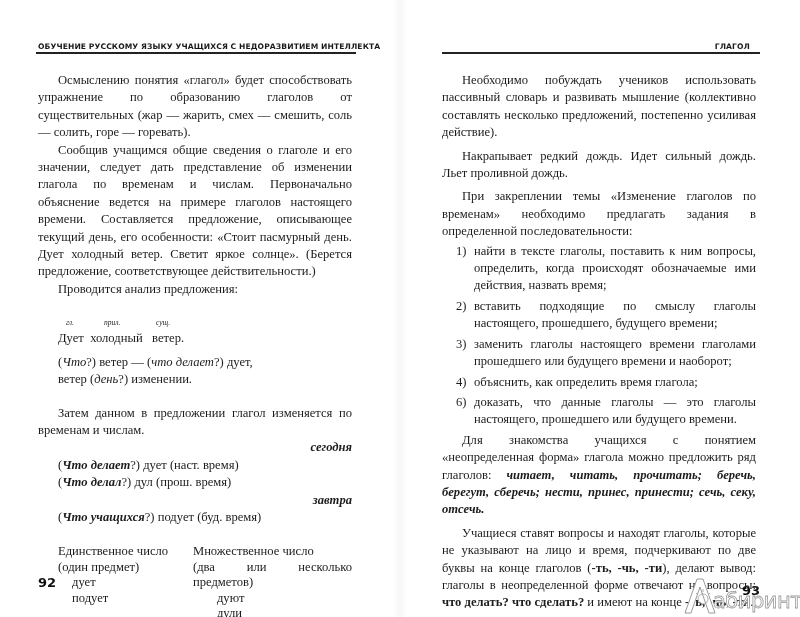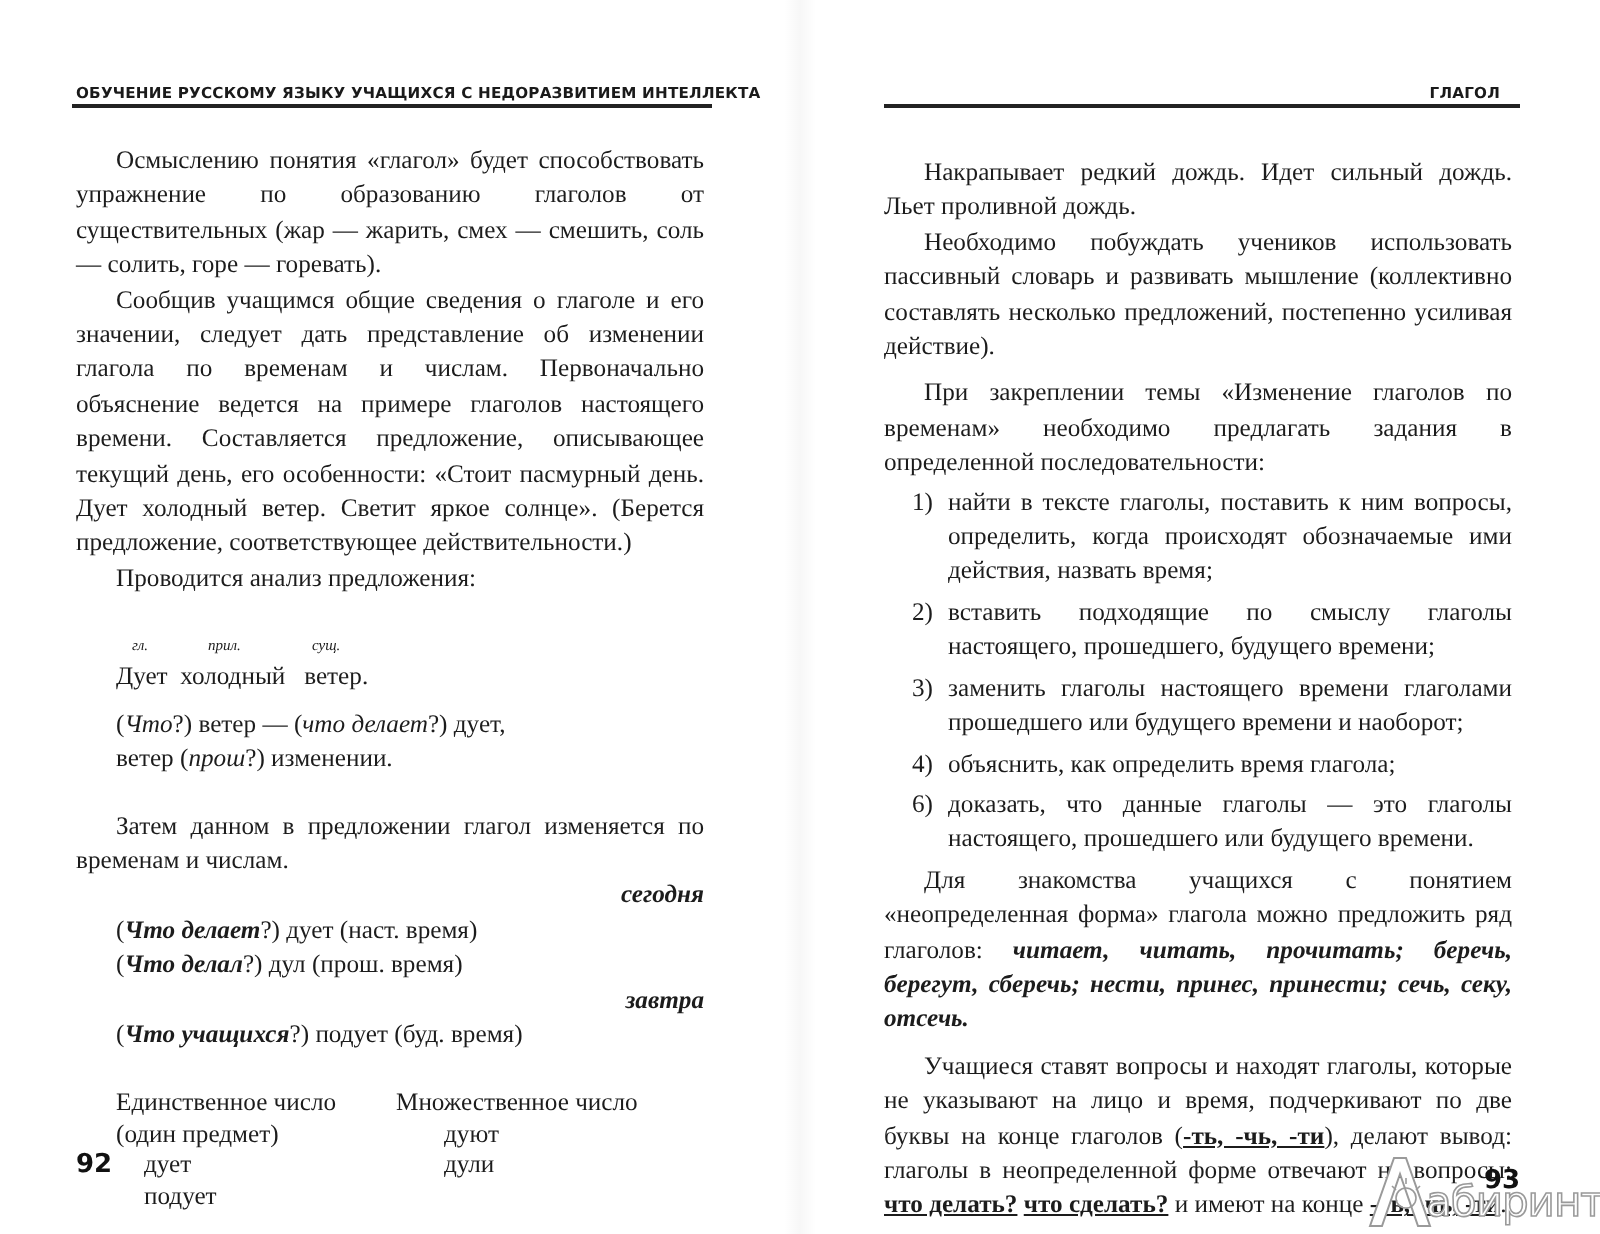--- a/index.html
+++ b/index.html
@@ -32,21 +32,21 @@
     position: absolute; font-size: 12.6px; line-height: 17.4px;
     text-align: justify;
   }
   .page-left .text { left: 38px; width: 314px; top: 72px; }
   .page-right .text { left: 42px; width: 314px; top: 72px; }
 
   p { margin: 0; }
   .indent { text-indent: 20px; }
   .gap { margin-top: 6px; }
   .gap2 { margin-top: 16px; }
-  b, .b { font-weight: bold; text-decoration: underline; }
+  b, .b { font-weight: bold; }
   i { font-style: italic; }
   .bi { font-weight: bold; font-style: italic; }
 
   .pos-labels {
     font-size: 7.5px; font-style: italic; line-height: 10px;
     margin-top: 20px; position: relative; height: 12px;
   }
   .pos-labels span { position: absolute; }
   .example { padding-left: 20px; }
   .center { text-align: right; }
@@ -102,58 +102,59 @@
       <span style="left:66px">прил.</span>
       <span style="left:118px">сущ.</span>
     </div>
     <p class="example">
       <span>Дует</span>&nbsp;
       <span>холодный</span>&nbsp;&nbsp;
       <span>ветер.</span>
     </p>
 
     <p class="example gap">(<i>Что</i><span>?) ветер — (</span><i>что делает</i><span>?) дует,</span></p>
-    <p class="example"><span>ветер (</span><i>прош</i><span>?) изменении.</span></p>
+    <p class="example"><span>ветер (</span><i>день</i><span>?) изменении.</span></p>
 
     <p class="indent gap2">Затем данном в предложении глагол изменяется по временам и числам.</p>
 
     <div>
       <p class="center bi" style="padding-left:30px">сегодня</p>
       <p class="tense-line">(<span class="bi">Что делает</span><span>?) дует (наст. время)</span></p>
       <p class="tense-line">(<span class="bi">Что делал</span><span>?) дул (прош. время)</span></p>
       <p class="center bi" style="padding-left:30px">завтра</p>
       <p class="tense-line">(<span class="bi">Что учащихся</span><span>?) подует (буд. время)</span></p>
     </div>
 
     <div class="num-table">
       <div class="num-col left">
         <div>Единственное число</div>
         <div>(один предмет)</div>
         <div class="form">дует</div>
         <div class="form">подует</div>
       </div>
       <div class="num-col right">
         <div>Множественное число</div>
+        <div>(два или несколько предметов)</div>
         <div class="form">дуют</div>
         <div class="form">дули</div>
 
       </div>
     </div>
   </div>
 
   <div class="page-number">92</div>
 </div>
 
 <div class="page page-right">
   <div class="running-head">ГЛАГОЛ</div>
   <div class="head-rule"></div>
 
   <div class="text">
+    <p class="indent">Необходимо побуждать учеников использовать пассивный словарь и развивать мышление (коллективно составлять несколько предложений, постепенно усиливая действие).</p>
     <p class="indent gap">Накрапывает редкий дождь. Идет сильный дождь. Льет проливной дождь.</p>
-    <p class="indent">Необходимо побуждать учеников использовать пассивный словарь и развивать мышление (коллективно составлять несколько предложений, постепенно усиливая действие).</p>
     <p class="indent gap">При закреплении темы «Изменение глаголов по временам» необходимо предлагать задания в определенной последовательности:</p>
 
     <ol class="list">
       <li><span class="num">1)</span><span>найти в тексте глаголы, поставить к ним вопросы, определить, когда происходят обозначаемые ими действия, назвать время;</span></li>
       <li><span class="num">2)</span><span>вставить подходящие по смыслу глаголы настоящего, прошедшего, будущего времени;</span></li>
       <li><span class="num">3)</span><span>заменить глаголы настоящего времени глаголами прошедшего или будущего времени и наоборот;</span></li>
       <li><span class="num">4)</span><span>объяснить, как определить время глагола;</span></li>
       <li><span class="num">6)</span><span>доказать, что данные глаголы — это глаголы настоящего, прошедшего или будущего времени.</span></li>
     </ol>
 

